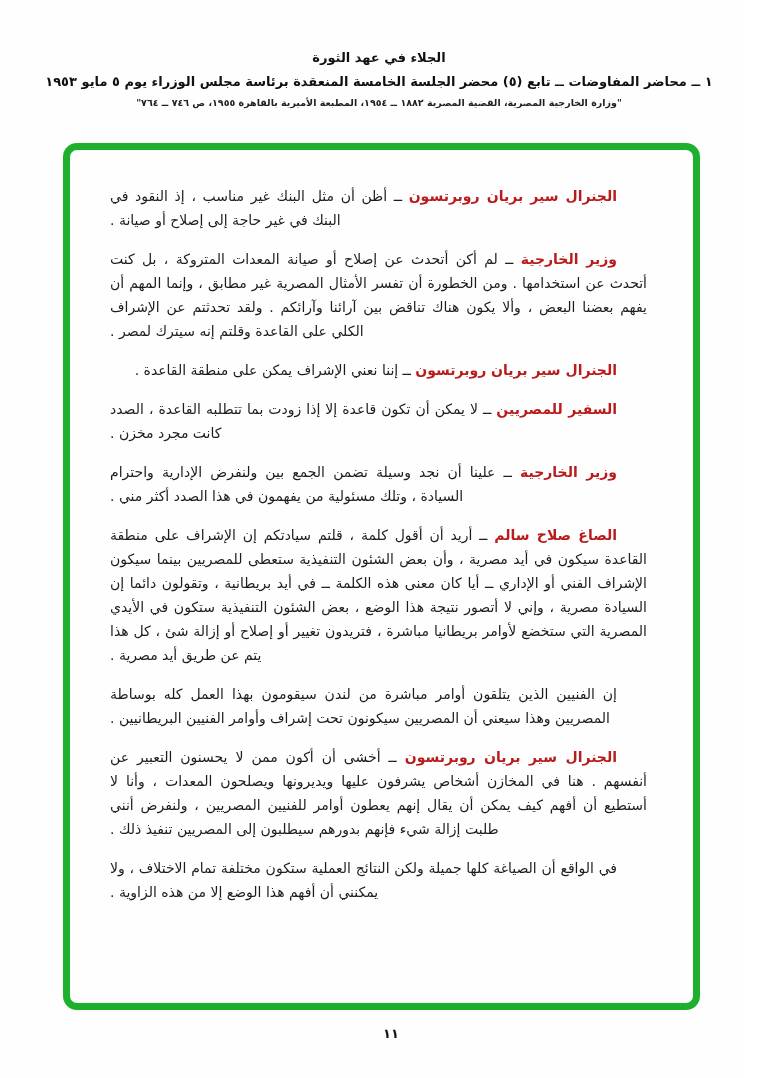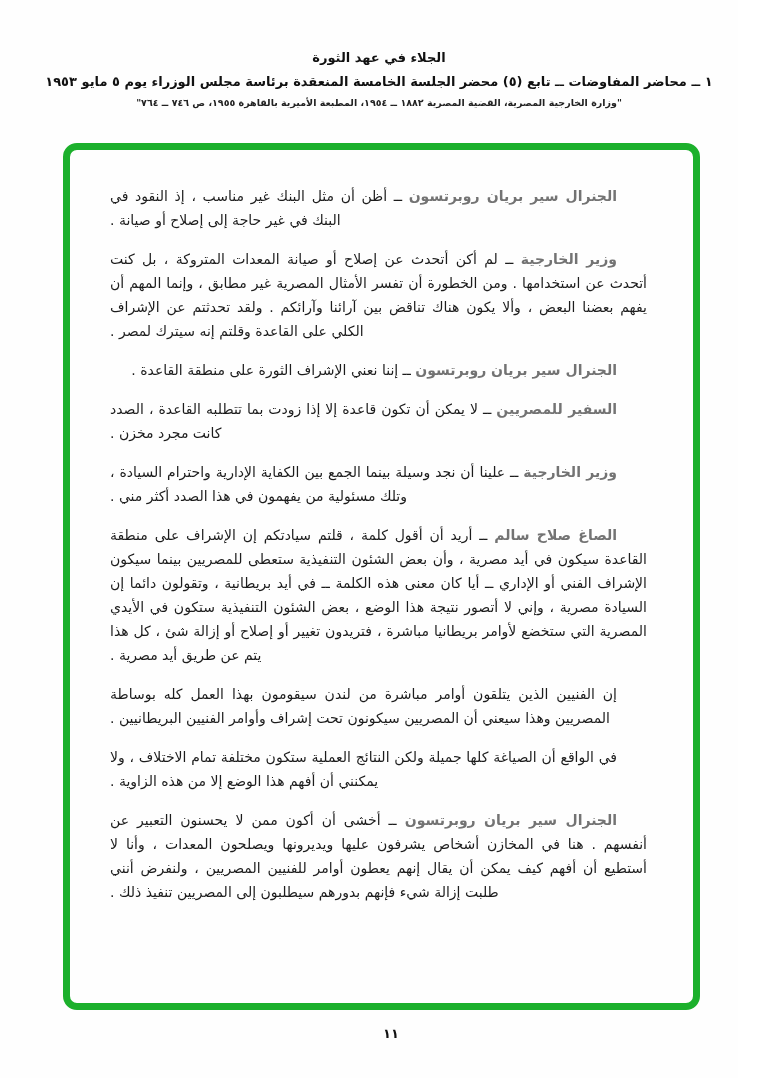--- a/index.html
+++ b/index.html
@@ -68,21 +68,21 @@
     text-align-last: left;
     text-indent: 30px;
     margin: 0 0 15px 0;
     color: #1c1c1c;
   }
   .para.single {
     text-align-last: right;
   }
   .speaker {
     font-weight: bold;
-    color: #737373;
+    color: #b91c1c;
   }
   .page-number {
     position: absolute;
     top: 1026px;
     left: 12px;
     width: 758px;
     text-align: center;
     font-size: 13px;
     font-weight: bold;
     color: #111;
@@ -99,32 +99,32 @@
     <p class="doc-citation">"وزارة الخارجية المصرية، القضية المصرية ١٨٨٢ ــ ١٩٥٤، المطبعة الأميرية بالقاهرة ١٩٥٥، ص ٧٤٦ ــ ٧٦٤"</p>
   </div>
 
   <div class="highlight-frame" style="border-color: rgb(28, 176, 44);">
     <div class="content">
 
       <p class="para"><span class="speaker">الجنرال سير بريان روبرتسون</span><span> ــ </span><span>أظن أن مثل البنك غير مناسب ، إذ النقود في البنك في غير حاجة إلى إصلاح أو صيانة .</span></p>
 
       <p class="para"><span class="speaker">وزير الخارجية</span><span> ــ </span><span>لم أكن أتحدث عن إصلاح أو صيانة المعدات المتروكة ، بل كنت أتحدث عن استخدامها . ومن الخطورة أن تفسر الأمثال المصرية غير مطابق ، وإنما المهم أن يفهم بعضنا البعض ، وألا يكون هناك تناقض بين آرائنا وآرائكم . ولقد تحدثتم عن الإشراف الكلي على القاعدة وقلتم إنه سيترك لمصر .</span></p>
 
-      <p class="para single"><span class="speaker">الجنرال سير بريان روبرتسون</span><span> ــ </span><span>إننا نعني الإشراف الثورة على منطقة القاعدة .</span></p>
+      <p class="para single"><span class="speaker">الجنرال سير بريان روبرتسون</span><span> ــ </span><span>إننا نعني الإشراف يمكن على منطقة القاعدة .</span></p>
 
       <p class="para"><span class="speaker">السفير للمصريين</span><span> ــ </span><span>لا يمكن أن تكون قاعدة إلا إذا زودت بما تتطلبه القاعدة ، الصدد كانت مجرد مخزن .</span></p>
 
-      <p class="para"><span class="speaker">وزير الخارجية</span><span> ــ </span><span>علينا أن نجد وسيلة بينما الجمع بين الكفاية الإدارية واحترام السيادة ، وتلك مسئولية من يفهمون في هذا الصدد أكثر مني .</span></p>
+      <p class="para"><span class="speaker">وزير الخارجية</span><span> ــ </span><span>علينا أن نجد وسيلة تضمن الجمع بين ولنفرض الإدارية واحترام السيادة ، وتلك مسئولية من يفهمون في هذا الصدد أكثر مني .</span></p>
 
       <p class="para"><span class="speaker">الصاغ صلاح سالم</span><span> ــ </span><span>أريد أن أقول كلمة ، قلتم سيادتكم إن الإشراف على منطقة القاعدة سيكون في أيد مصرية ، وأن بعض الشئون التنفيذية ستعطى للمصريين بينما سيكون الإشراف الفني أو الإداري ــ أيا كان معنى هذه الكلمة ــ في أيد بريطانية ، وتقولون دائما إن السيادة مصرية ، وإني لا أتصور نتيجة هذا الوضع ، بعض الشئون التنفيذية ستكون في الأيدي المصرية التي ستخضع لأوامر بريطانيا مباشرة ، فتريدون تغيير أو إصلاح أو إزالة شئ ، كل هذا يتم عن طريق أيد مصرية .</span></p>
 
       <p class="para"><span class="speaker"></span><span></span><span>إن الفنيين الذين يتلقون أوامر مباشرة من لندن سيقومون بهذا العمل كله بوساطة المصريين وهذا سيعني أن المصريين سيكونون تحت إشراف وأوامر الفنيين البريطانيين .</span></p>
 
+      <p class="para"><span class="speaker">الجنرال سير بريان روبرتسون</span><span> ــ </span><span>أخشى أن أكون ممن لا يحسنون التعبير عن أنفسهم . هنا في المخازن أشخاص يشرفون عليها ويديرونها ويصلحون المعدات ، وأنا لا أستطيع أن أفهم كيف يمكن أن يقال إنهم يعطون أوامر للفنيين المصريين ، ولنفرض أنني طلبت إزالة شيء فإنهم بدورهم سيطلبون إلى المصريين تنفيذ ذلك .</span></p>
+
       <p class="para"><span class="speaker"></span><span></span><span>في الواقع أن الصياغة كلها جميلة ولكن النتائج العملية ستكون مختلفة تمام الاختلاف ، ولا يمكنني أن أفهم هذا الوضع إلا من هذه الزاوية .</span></p>
-
-      <p class="para"><span class="speaker">الجنرال سير بريان روبرتسون</span><span> ــ </span><span>أخشى أن أكون ممن لا يحسنون التعبير عن أنفسهم . هنا في المخازن أشخاص يشرفون عليها ويديرونها ويصلحون المعدات ، وأنا لا أستطيع أن أفهم كيف يمكن أن يقال إنهم يعطون أوامر للفنيين المصريين ، ولنفرض أنني طلبت إزالة شيء فإنهم بدورهم سيطلبون إلى المصريين تنفيذ ذلك .</span></p>
 
     </div>
   </div>
 
   <div class="page-number">١١</div>
 
 </div>
 
 </body></html>

